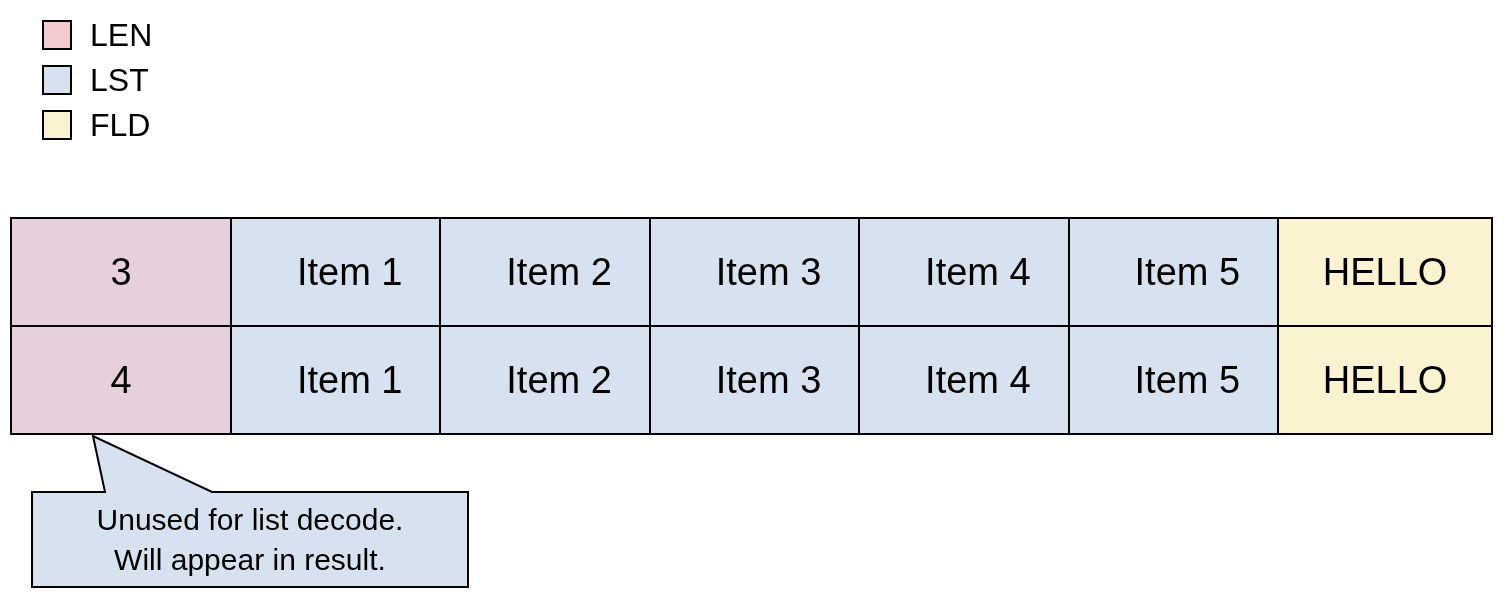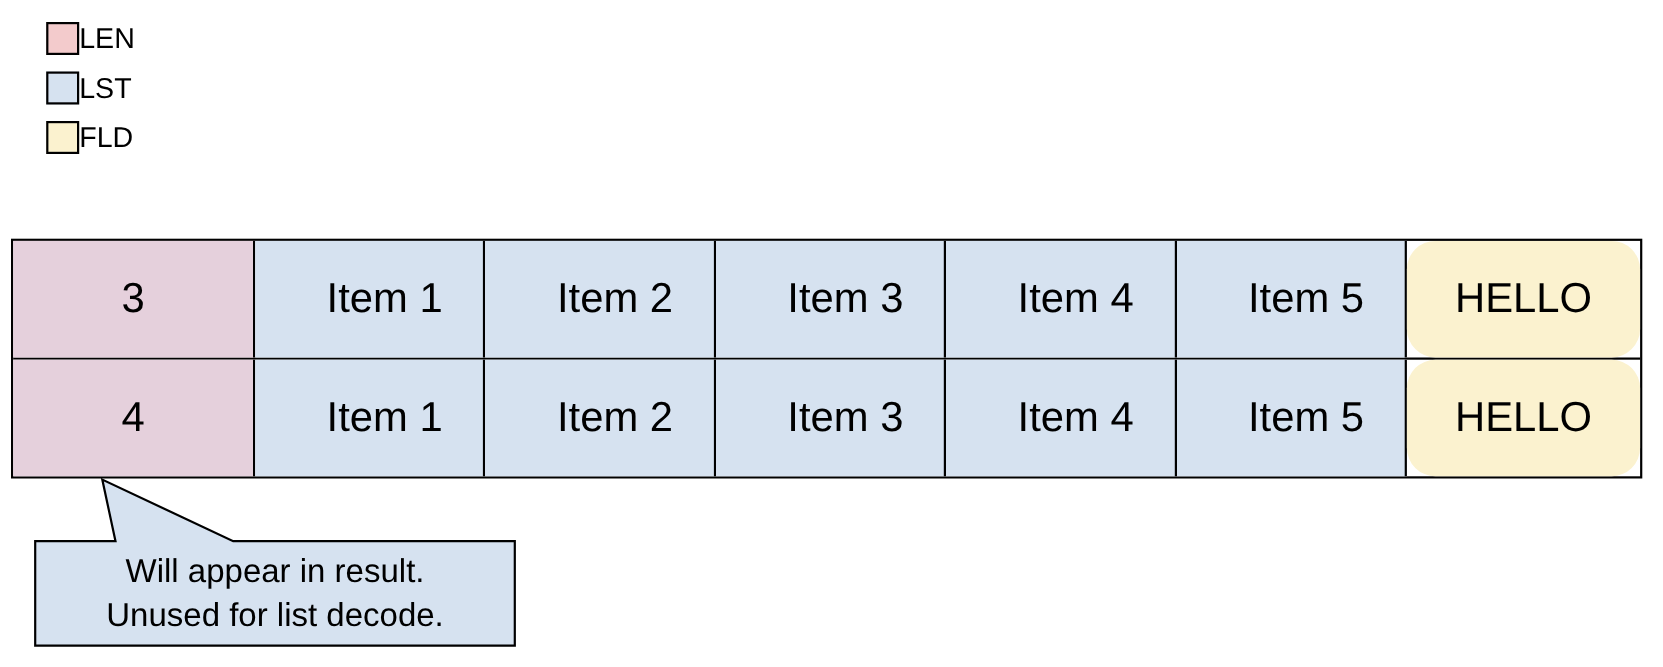--- a/index.html
+++ b/index.html
@@ -32,21 +32,22 @@
     box-sizing: border-box;
     width: 30px;
     height: 30px;
     border: 2px solid var(--border);
     flex: 0 0 auto;
   }
   .swatch-len { background: var(--len-legend); }
   .swatch-lst { background: var(--lst); }
   .swatch-fld { background: var(--fld); }
   .legend-label {
-    font-size: 26px;
+    margin-left: 18px;
+    font-size: 32px;
     line-height: 30px;
     white-space: nowrap;
   }
 
   
   .buffer-table {
     position: absolute;
     left: 10px;
     top: 217px;
     width: 1483px;
@@ -81,21 +82,20 @@
   .cell-item {
     flex: 1 1 0;
     background: var(--lst);
     border-right: 2px solid var(--border);
     padding-left: 28px;
   }
   .cell-fld {
     width: 212px;
     flex: 0 0 auto;
     background: var(--fld);
-    border-radius: 26px;
   }
 
   
   .callout-svg {
     position: absolute;
     left: 0;
     top: 0;
     width: 1512px;
     height: 606px;
     pointer-events: none;
@@ -158,15 +158,15 @@
     <div class="cell cell-item">Item 5</div>
     <div class="cell cell-fld">HELLO</div>
   </div>
 </div>
 
 <svg class="callout-svg" viewBox="0 0 1512 606" width="1512" height="606" xmlns="http://www.w3.org/2000/svg">
   <path class="bubble-path" d="M 32,492 L 105,492 L 93,436 L 212,492 L 468,492 L 468,587 L 32,587 Z"></path>
 </svg>
 
 <div class="callout-text">
+  <div>Unused for list decode.</div>
   <div>Will appear in result.</div>
-  <div>Unused for list decode.</div>
 </div>
 
 </body></html>

